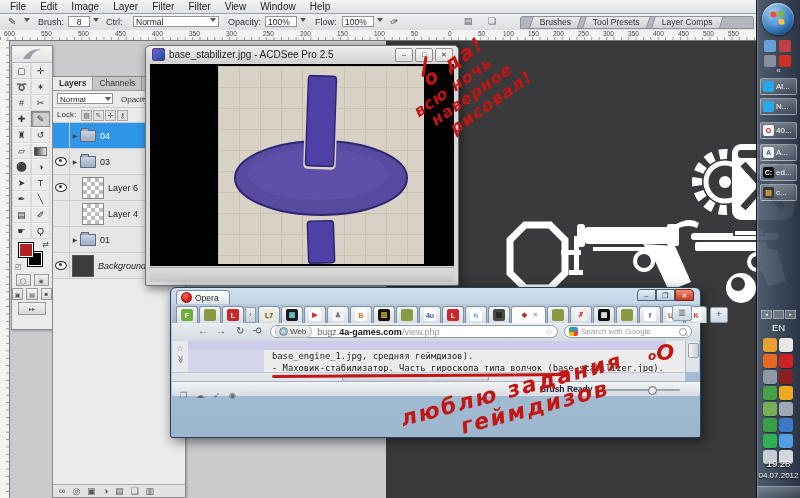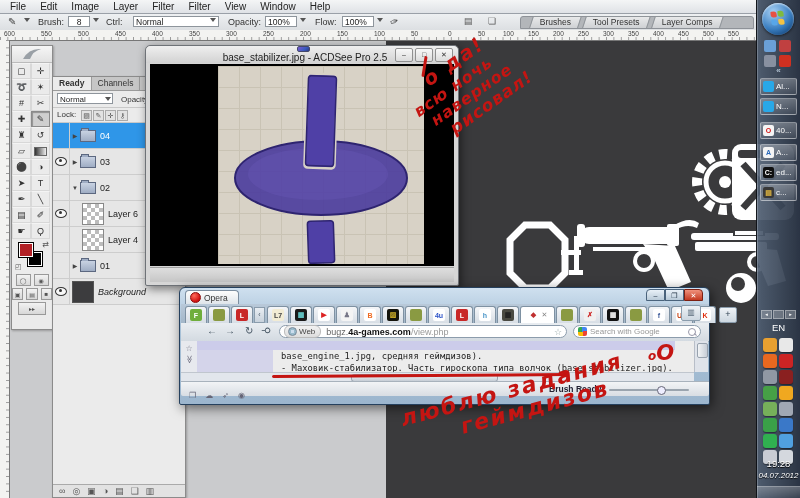--- a/index.html
+++ b/index.html
@@ -94,37 +94,37 @@
     border:1px solid #8a8a8a;box-shadow:1px 1px 3px rgba(0,0,0,.3);font-size:6.8px;color:#222;}
   .ip-doc{padding:3px 0 0 6px;font-size:7.2px;}
   .ip-div{border-top:1px solid #bbb;margin:3px 0 2px 0;}
   .ip-tip{padding:1px 6px;line-height:8.2px;}
   .ip-grip{position:absolute;right:1px;bottom:1px;width:8px;height:8px;
     background:repeating-linear-gradient(135deg,#bbb 0 1px,transparent 1px 3px);}
   
   .acdsee{position:absolute;left:145px;top:45px;width:314px;height:241px;background:#d6d6d6;
     border:1px solid #6e7277;border-radius:5px 5px 2px 2px;box-shadow:2px 3px 10px rgba(0,0,0,.5);box-sizing:border-box;}
   .acd-title{position:relative;height:17px;display:flex;align-items:center;padding-left:6px;
-    background:linear-gradient(#efefef,#d2d2d2);border-radius:5px 5px 0 0;flex-direction:column;}
+    background:linear-gradient(#efefef,#d2d2d2);border-radius:5px 5px 0 0;}
   .acd-ico{width:11px;height:11px;border-radius:2px;margin-right:4px;
     background:linear-gradient(135deg,#7a5ad0,#3a5ac0 60%,#2a3a80);border:1px solid #44486a;}
   .acd-title-text{font-size:10px;color:#222;}
   .acd-btns{position:absolute;right:5px;top:2px;display:flex;gap:2px;}
   .acd-btn{width:16px;height:12px;background:linear-gradient(#f8f8f8,#dcdcdc);border:1px solid #909090;
     border-radius:2px;font-size:7px;color:#333;text-align:center;line-height:11px;}
   .acd-canvas{position:absolute;left:4px;top:18px;width:304px;height:202px;background:#000;overflow:hidden;}
   .acd-photo{position:absolute;left:68px;top:2px;width:206px;height:198px;background:#d8d2c6;
     background-image:linear-gradient(#c9c3b4 1px,transparent 1px),linear-gradient(90deg,#c9c3b4 1px,transparent 1px);
     background-size:21px 21px;}
   .acd-status{position:absolute;left:4px;top:221px;width:304px;height:14px;background:linear-gradient(#dedede,#c6c6c6);
     border-top:1px solid #a2a2a2;}
   
-  .opera{position:absolute;left:170px;top:287px;width:531px;height:118px;
+  .opera{position:absolute;left:170px;top:287px;width:531px;height:151px;
     border:1px solid #26415e;border-radius:6px 6px 2px 2px;box-shadow:2px 3px 12px rgba(0,0,0,.55);
-    background:linear-gradient(#cfe0ef,#a9c2d8 30%,#9cb6ce);box-sizing:border-box;margin-left:9px;}
+    background:linear-gradient(#cfe0ef,#a9c2d8 30%,#9cb6ce);box-sizing:border-box;}
   .op-title{position:relative;height:16px;}
   .op-menubtn{position:absolute;left:5px;top:2px;width:54px;height:14px;border:1px solid #7c8ea0;
     border-bottom:none;border-radius:4px 4px 0 0;background:linear-gradient(#fdfdfd,#dfe5ea);
     display:flex;align-items:center;padding-left:4px;box-sizing:border-box;}
   .op-logo{width:9px;height:9px;border-radius:50%;background:radial-gradient(circle at 35% 30%,#ff6a5a,#cf1010 70%);
     border:1px solid #8c0a0a;margin-right:3px;}
   .op-menubtn span{font-size:8.5px;color:#333;}
   .op-ctrls{position:absolute;right:6px;top:1px;display:flex;}
   .op-cbtn{width:19px;height:12px;border:1px solid #4a637c;background:linear-gradient(#e9f1f8,#b9cad8);
     font-size:7px;color:#234;text-align:center;line-height:11px;box-sizing:border-box;}
@@ -198,21 +198,21 @@
   .tb-task .tic{width:11px;height:11px;border-radius:2px;margin-right:2px;flex:none;
     display:flex;align-items:center;justify-content:center;font-size:7px;font-weight:bold;}
   .tb-task span{font-size:8px;color:#fff;white-space:nowrap;overflow:hidden;}
   .tb-scroll{position:absolute;left:4px;top:310px;width:35px;height:9px;display:flex;gap:1px;}
   .tb-scroll i{flex:1;background:rgba(255,255,255,.25);border:1px solid rgba(255,255,255,.35);
     font-size:5px;color:#fff;text-align:center;line-height:7px;font-style:normal;}
   .tb-lang{position:absolute;left:0;top:322px;width:43px;text-align:center;font-size:9.5px;color:#fff;}
   #tray-grid{position:absolute;left:6px;top:338px;width:32px;display:flex;flex-wrap:wrap;gap:2px;}
   .tgi{width:14px;height:14px;border-radius:3px;box-shadow:0 1px 1px rgba(0,0,0,.4);}
   .tb-time{position:absolute;left:0;top:458px;width:43px;text-align:center;font-size:9.5px;color:#fff;text-shadow:0 1px 1px #000;}
-  .tb-date{position:absolute;left:0;top:471px;width:43px;text-align:center;font-size:8px;color:#fff;text-shadow:0 1px 1px #000;font-style:italic;}
+  .tb-date{position:absolute;left:0;top:471px;width:43px;text-align:center;font-size:8px;color:#fff;text-shadow:0 1px 1px #000;}
   .tb-showdesk{position:absolute;left:0;top:486px;width:43px;height:12px;
     background:linear-gradient(rgba(255,255,255,.25),rgba(255,255,255,.05));border-top:1px solid rgba(255,255,255,.4);}
   
   .note{position:absolute;color:#c41512;font-family:"DejaVu Sans",sans-serif;
     font-style:italic;font-weight:bold;pointer-events:none;z-index:50;}
   .note1{left:398px;top:88px;transform:rotate(-35deg);transform-origin:0 0;line-height:1.08;}
   .n1a{font-size:20px;margin-left:26px;letter-spacing:2px;}
   .n1b{font-size:16px;letter-spacing:1px;}
   .n1c{font-size:16px;margin-left:9px;letter-spacing:1px;}
   .n1d{font-size:17px;margin-left:20px;letter-spacing:1px;}
@@ -358,21 +358,21 @@
       <span class="tb-btn">▤</span>
       <span class="tb-btn">■</span>
     </div>
     <div class="tb-row">
       <span class="tb-btn tb-ir">▸▸</span>
     </div>
   </div>
 
   <div class="ps-layers" style="z-index:4;">
     <div id="layer-tabs">
-        <span class="ltab active">Ready</span>
+        <span class="ltab active">Layers</span>
         <span class="ltab">Channels</span>
         <span class="ltab">History</span>
       </div>
     <div class="lmode-row">
       <span class="lmode-sel">Normal</span>
       <span class="opt-arrow" style="left:52px;top:6px;"></span>
       <span class="abs" style="left:68px;top:4px;font-size:8px;color:#333;">Opacity:</span>
     </div>
     <div class="llock-row">
       <span class="abs" style="left:4px;top:2px;">Lock:</span>
@@ -388,26 +388,20 @@
         </div>
         <div class="lrow">
           <div class="leye">
             <span class="eye">
               <i></i>
             </span>
           </div>
           <span class="larr">▶</span>
           <span class="folder"></span>
           <span class="lname">03</span>
-        </div>
-        <div class="lrow">
-          <div class="leye"></div>
-          <span class="larr">▼</span>
-          <span class="folder"></span>
-          <span class="lname">02</span>
         </div>
         <div class="lrow">
           <div class="leye">
             <span class="eye">
               <i></i>
             </span>
           </div>
           <span class="checker" style="margin-left: 12px;"></span>
           <span class="lname">Layer 6</span>
         </div>

